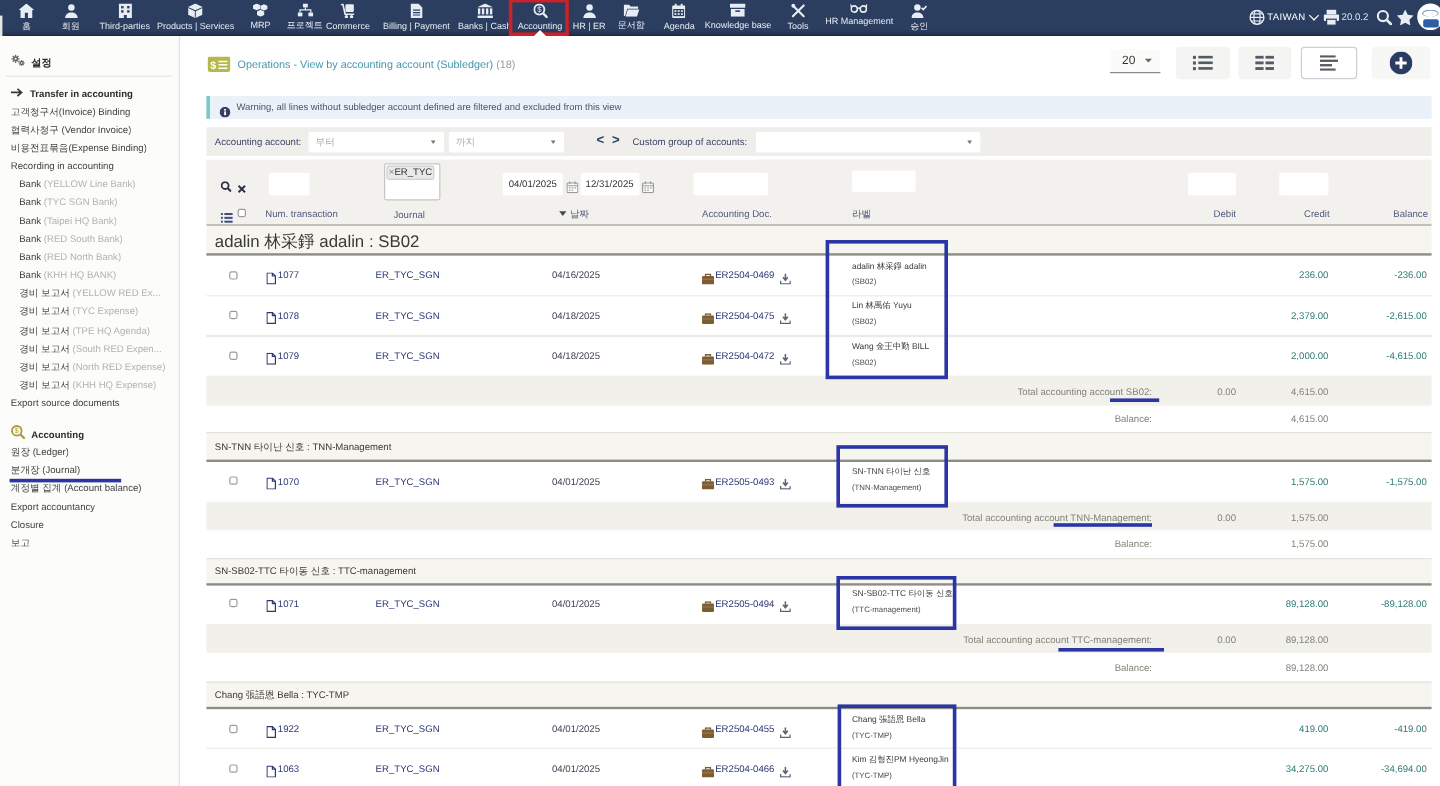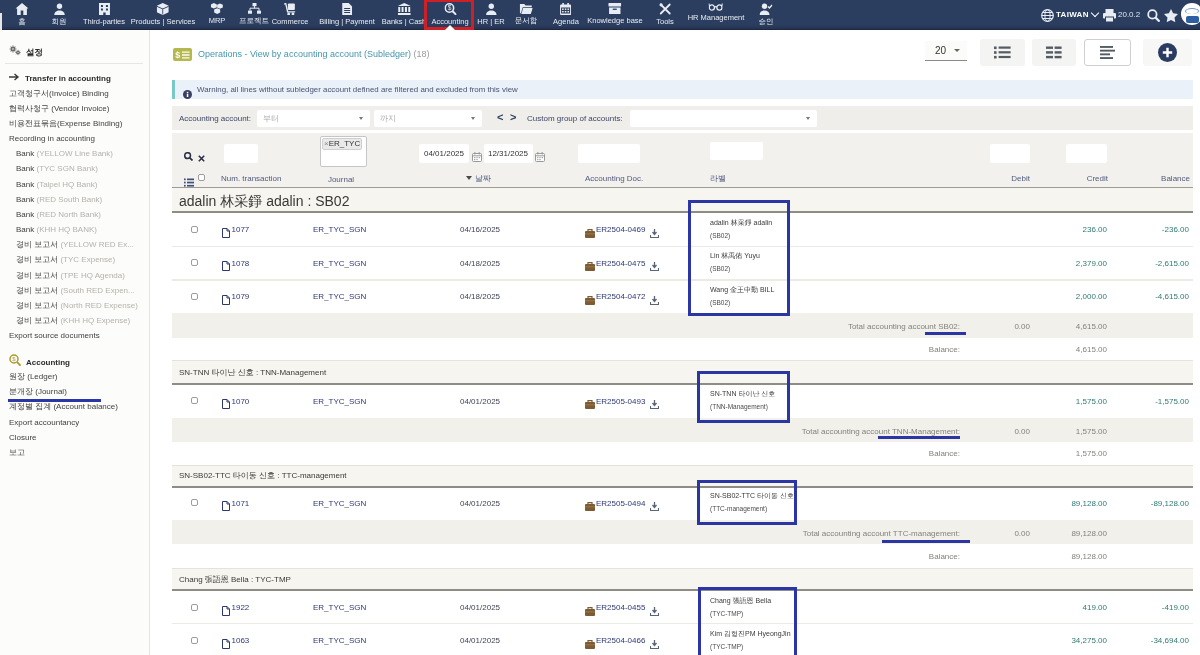--- a/index.html
+++ b/index.html
@@ -185,21 +185,21 @@
           <path d="M0 12c0-3 2.1-4.6 5-4.6s5 1.6 5 4.6Z" fill="#e8ecf3"></path>
           <path d="M8.5 3.6l1.4 1.4L12.6 2" stroke="#e8ecf3" stroke-width="1.4" fill="none"></path>
         </svg>
         <span>승인</span>
       </div>
 <div class="abs" style="left:1041px;top:8px"><svg width="13" height="13" viewBox="0 0 13 13">
           <circle cx="6.5" cy="6.5" r="5.8" stroke="#e8ecf3" stroke-width="1.2" fill="none"></circle>
           <ellipse cx="6.5" cy="6.5" rx="2.6" ry="5.8" stroke="#e8ecf3" stroke-width="1" fill="none"></ellipse>
           <path d="M.7 6.5h11.6M1.5 3.5h10M1.5 9.5h10" stroke="#e8ecf3" stroke-width="1"></path>
         </svg></div>
-<div class="abs" style="left:1056px;top:10px;color:#fff;font-weight:bold;font-size:8px;letter-spacing:.3px">TAIWAN</div>
+<div class="abs" style="left:1056px;top:10px;color:#fff;font-weight:normal;font-size:8px;letter-spacing:.3px">TAIWAN</div>
 <div class="abs" style="left:1092px;top:10px;width:6px;height:6px;border-right:1.8px solid #fff;border-bottom:1.8px solid #fff;transform:rotate(45deg);transform-origin:center"></div>
 <div class="abs" style="left:1103px;top:8px"><svg width="13" height="13" viewBox="0 0 13 13">
           <rect x="2.5" y="0" width="8" height="4" fill="#e8ecf3"></rect>
           <rect x="0" y="4" width="13" height="5.5" rx="1" fill="#e8ecf3"></rect>
           <rect x="2.5" y="8" width="8" height="5" fill="#e8ecf3" stroke="#2b3e60" stroke-width="1"></rect>
         </svg></div>
 <div class="abs" style="left:1118px;top:10px;color:#dfe4ec;font-size:8px">20.0.2</div>
 <div class="abs" style="left:1147px;top:8px"><svg width="13" height="13" viewBox="0 0 13 13">
           <circle cx="5.4" cy="5.4" r="4.2" stroke="#e8ecf3" stroke-width="1.8" fill="none"></circle>
           <path d="M8.6 8.6 12.6 12.6" stroke="#e8ecf3" stroke-width="2.2"></path>
@@ -323,21 +323,21 @@
 <div class="abs" style="left:172px;top:80px;width:1021px;height:19px;background:#eaf1f9;border-left:3px solid #7cc8c8"></div>
 <div class="abs" style="left:183px;top:85px"><svg width="9" height="9" viewBox="0 0 9 9">
         <circle cx="4.5" cy="4.5" r="4.5" fill="#3a3c63"></circle>
         <rect x="3.8" y="3.8" width="1.5" height="3.2" fill="#fff"></rect>
         <rect x="3.8" y="1.8" width="1.5" height="1.4" fill="#fff"></rect>
       </svg></div>
 <div class="abs" style="left:197px;top:85px;font-size:7.9px;color:#47546f">Warning, all lines without subledger account defined are filtered and excluded from this view</div>
 <div class="abs" style="left:172px;top:106px;width:1021px;height:24px;background:#efeeea"></div>
 <div class="abs" style="left:179px;top:114px;font-size:8px;color:#3c4667">Accounting account:</div>
 <div class="sel" style="left:257px;top:110px;width:113px;height:17px">부터</div>
-<div class="sel" style="left:374px;top:110px;width:108px;height:17px">까지</div>
+<div class="sel" style="left:374px;top:110px;width:96px;height:17px">까지</div>
 <div class="abs" style="left:497px;top:111px;font-size:11px;font-weight:bold;color:#2d4164">&lt;</div>
 <div class="abs" style="left:510px;top:111px;font-size:11px;font-weight:bold;color:#2d4164">&gt;</div>
 <div class="abs" style="left:527px;top:114px;font-size:8px;color:#3c4667">Custom group of accounts:</div>
 <div class="sel" style="left:630px;top:110px;width:187px;height:17px"></div>
 <div class="bandL" style="top:133px;height:54px;background:#f2f1ed"></div>
 <div class="bandL" style="top:188px;height:23px;background:#f6f5f0"></div>
 <div class="bandL" style="top:313px;height:24.5px;background:#f1f0eb"></div>
 <div class="bandL" style="top:360px;height:23px;background:#f6f5f0"></div>
 <div class="bandL" style="top:417.5px;height:24px;background:#f1f0eb"></div>
 <div class="bandL" style="top:465px;height:20.5px;background:#f6f5f0"></div>

